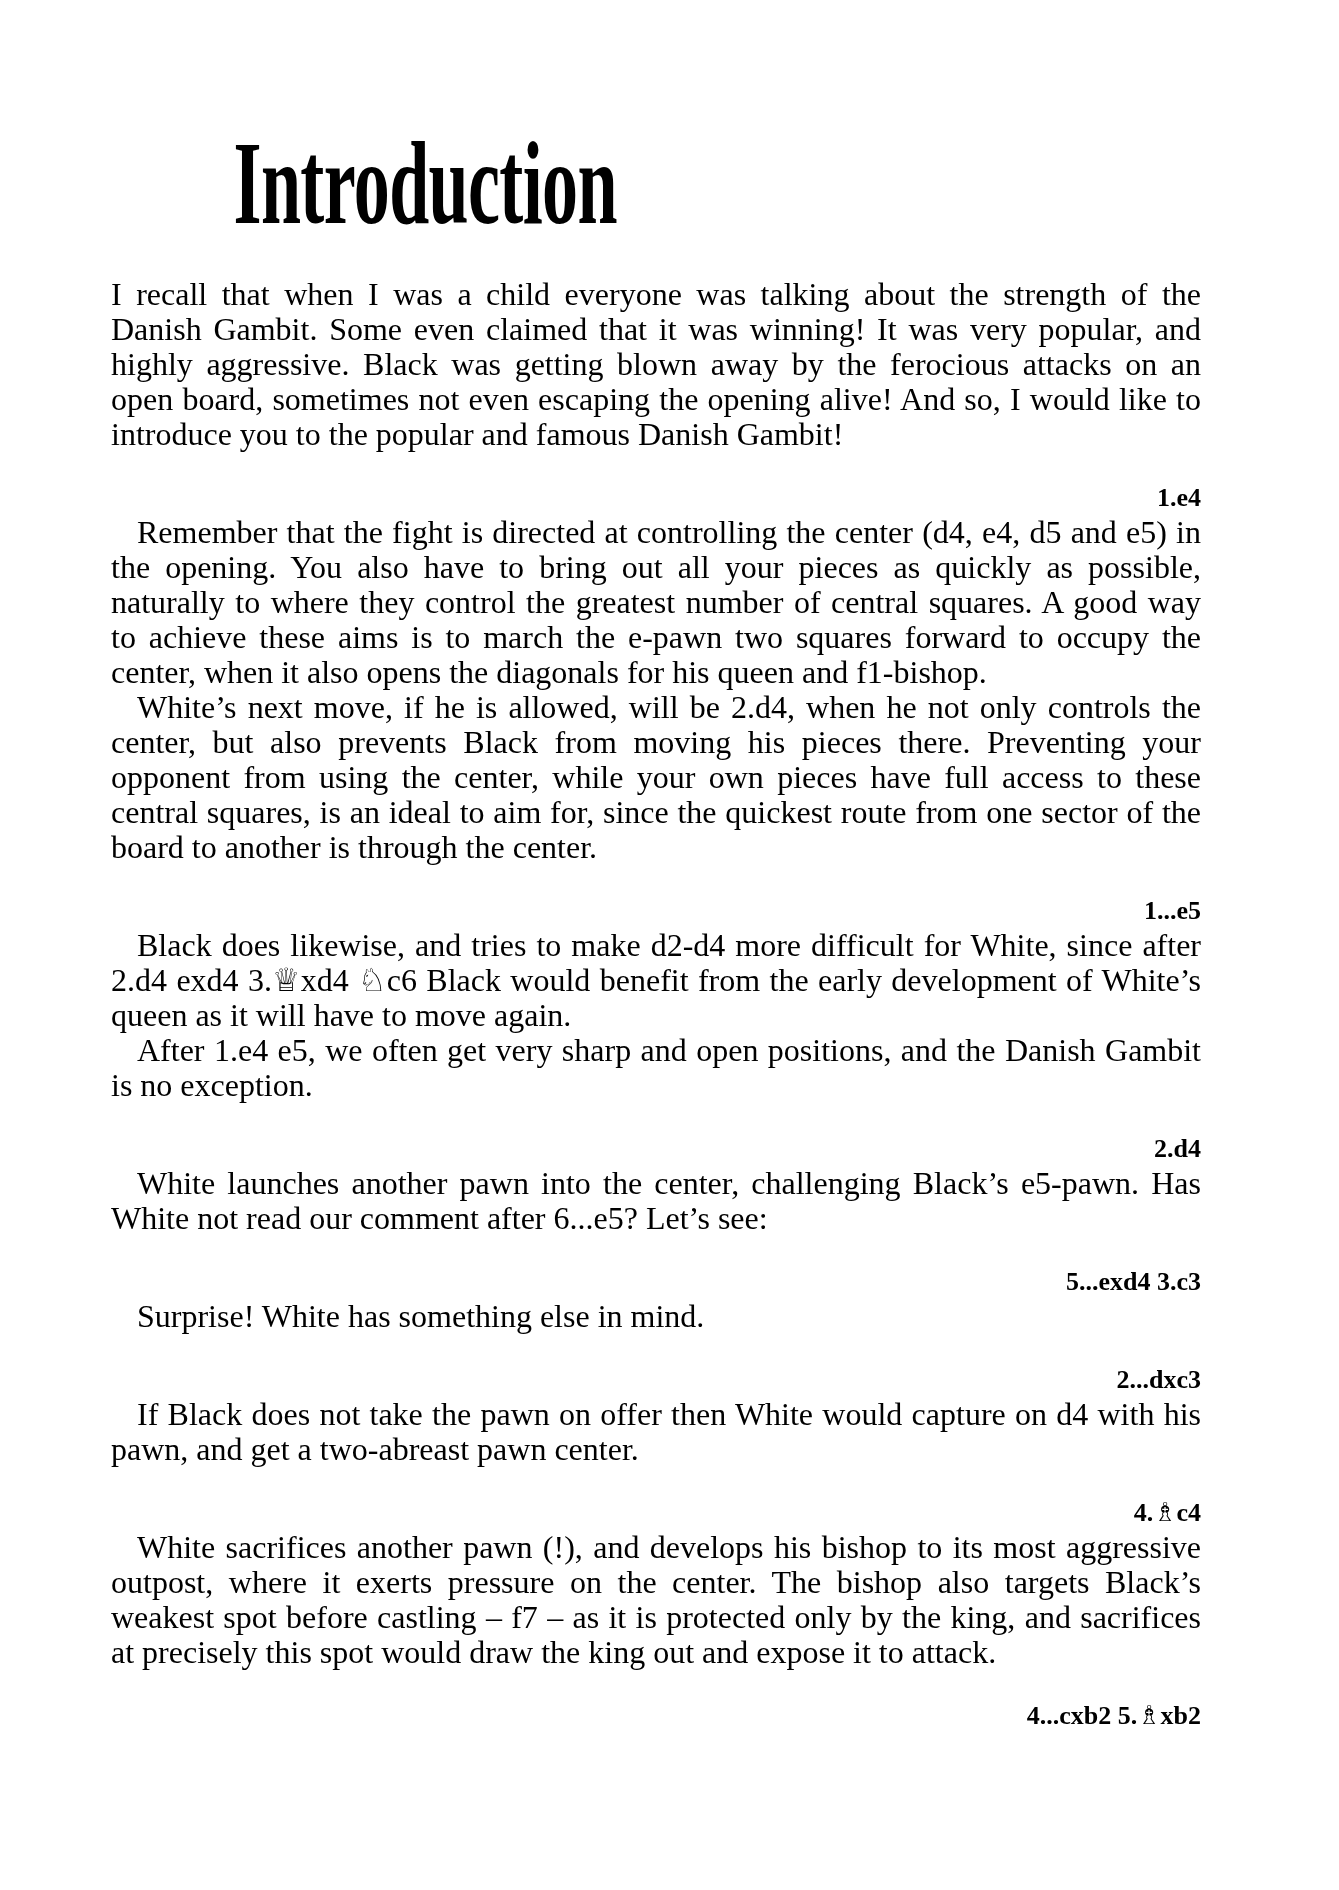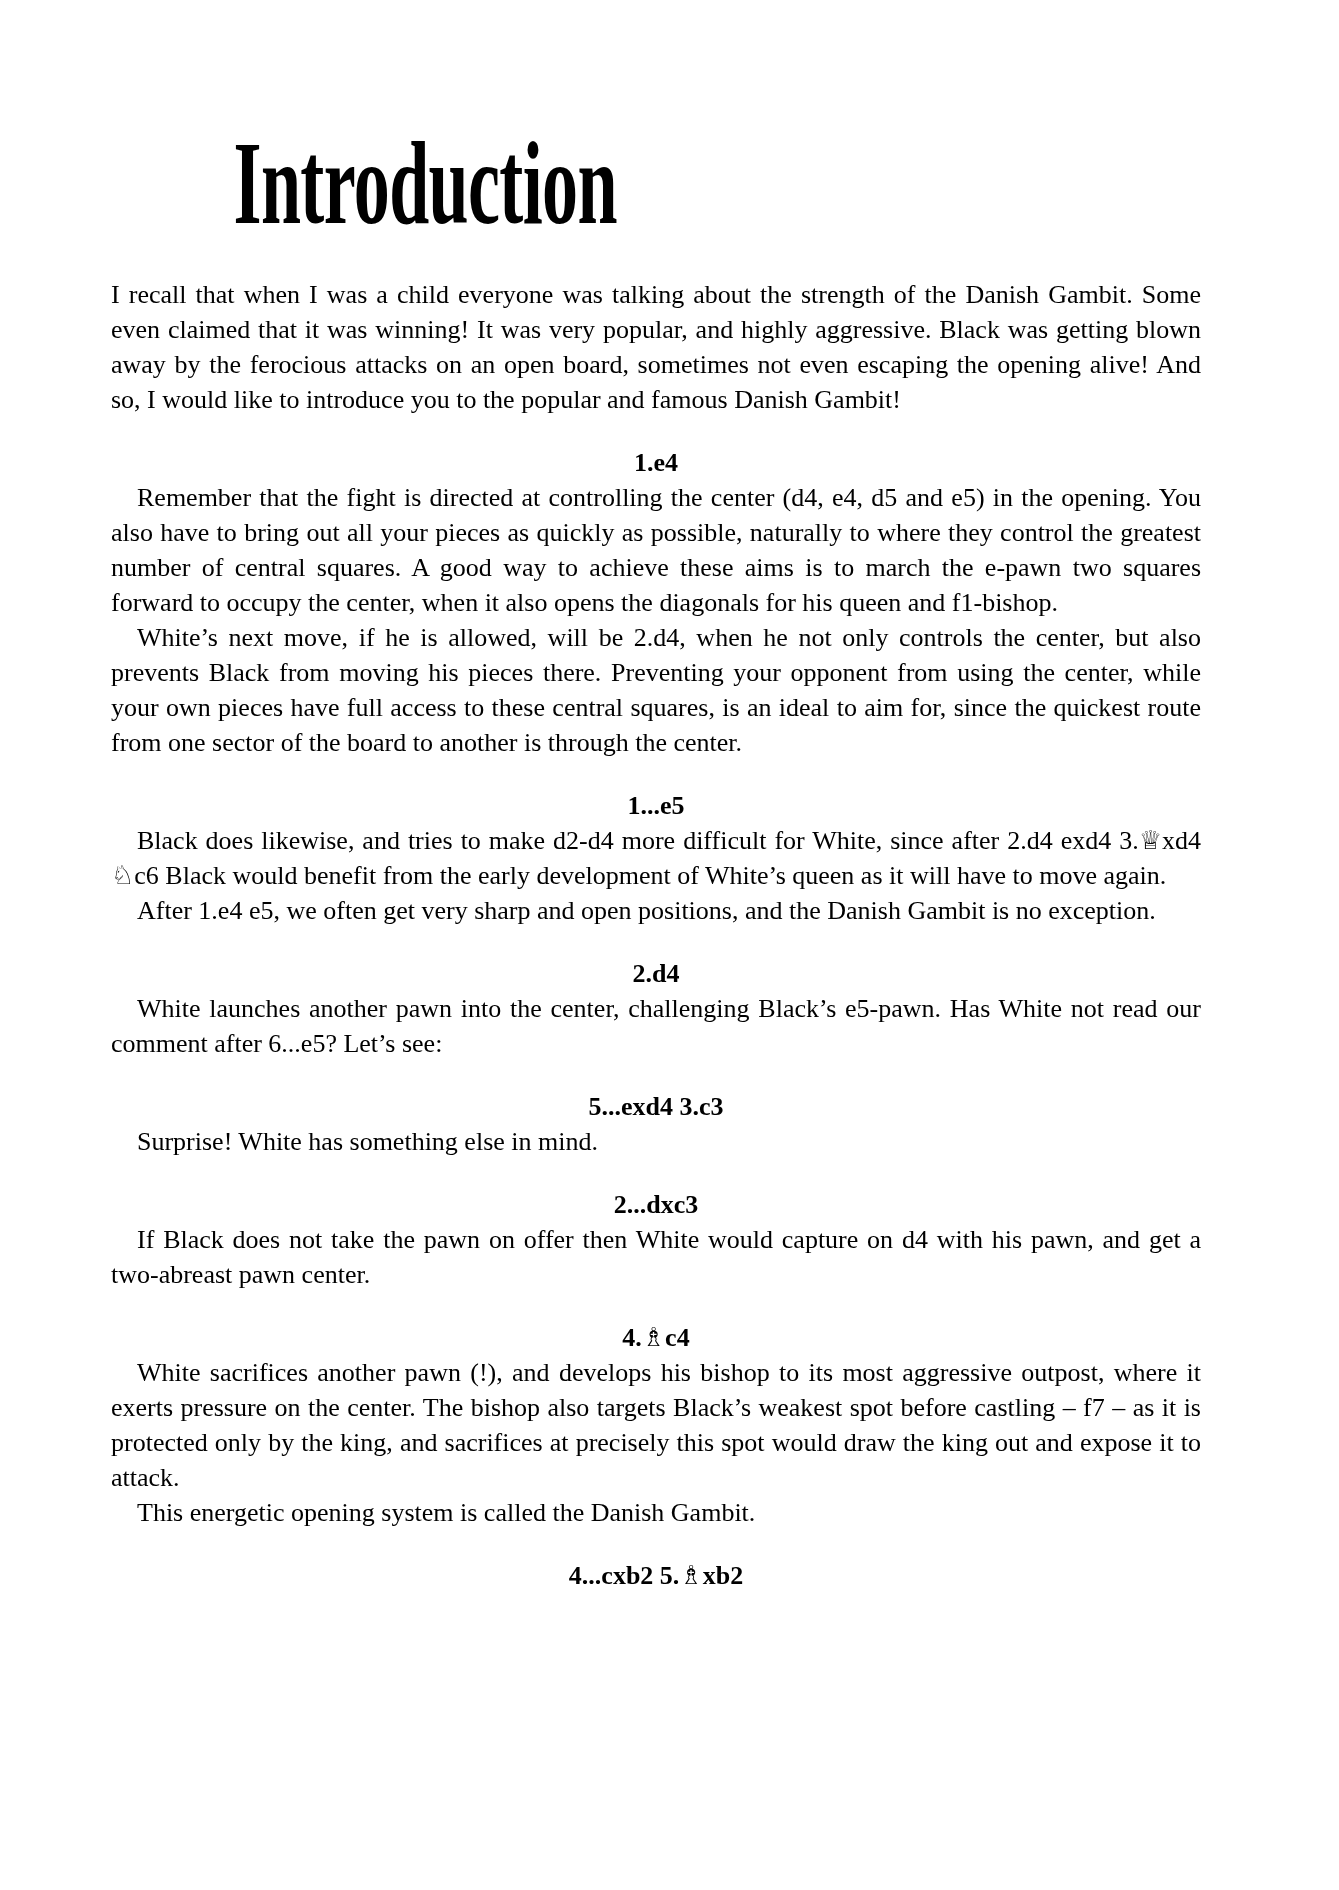--- a/index.html
+++ b/index.html
@@ -33,24 +33,24 @@
     line-height: 1;
     letter-spacing: -1px;
     transform: scaleX(0.61);
     transform-origin: 50% 50%;
   }
   .content h2 {
     font-size: 26px;
     line-height: 35px;
     font-weight: bold;
     margin: 28px 0 0 0;
-    text-align: center;
+    text-align: right;
   }
   .content p {
-    font-size: 26px;
+    font-size: 32px;
     line-height: 35px;
     margin: 0;
     text-align: justify;
     text-indent: 26px;
   }
   .content p.no-indent {
     text-indent: 0;
   }
   
 </style>
@@ -70,16 +70,15 @@
       <p>Black does likewise, and tries to make d2-d4 more difficult for White, since after 2.d4 exd4 3.♕xd4 ♘c6 Black would benefit from the early development of White’s queen as it will have to move again.</p>
       <p>After 1.e4 e5, we often get very sharp and open positions, and the Danish Gambit is no exception.</p>
       <h2>2.d4</h2>
       <p>White launches another pawn into the center, challenging Black’s e5-pawn. Has White not read our comment after 6...e5? Let’s see:</p>
       <h2>5...exd4 3.c3</h2>
       <p>Surprise! White has something else in mind.</p>
       <h2>2...dxc3</h2>
       <p>If Black does not take the pawn on offer then White would capture on d4 with his pawn, and get a two-abreast pawn center.</p>
       <h2>4.♗c4</h2>
       <p>White sacrifices another pawn (!), and develops his bishop to its most aggressive outpost, where it exerts pressure on the center. The bishop also targets Black’s weakest spot before castling – f7 – as it is protected only by the king, and sacrifices at precisely this spot would draw the king out and expose it to attack.</p>
-      <p>This energetic opening system is called the Danish Gambit.</p>
       <h2>4...cxb2 5.♗xb2</h2>
     </div>
 </div>
 
 </body></html>

